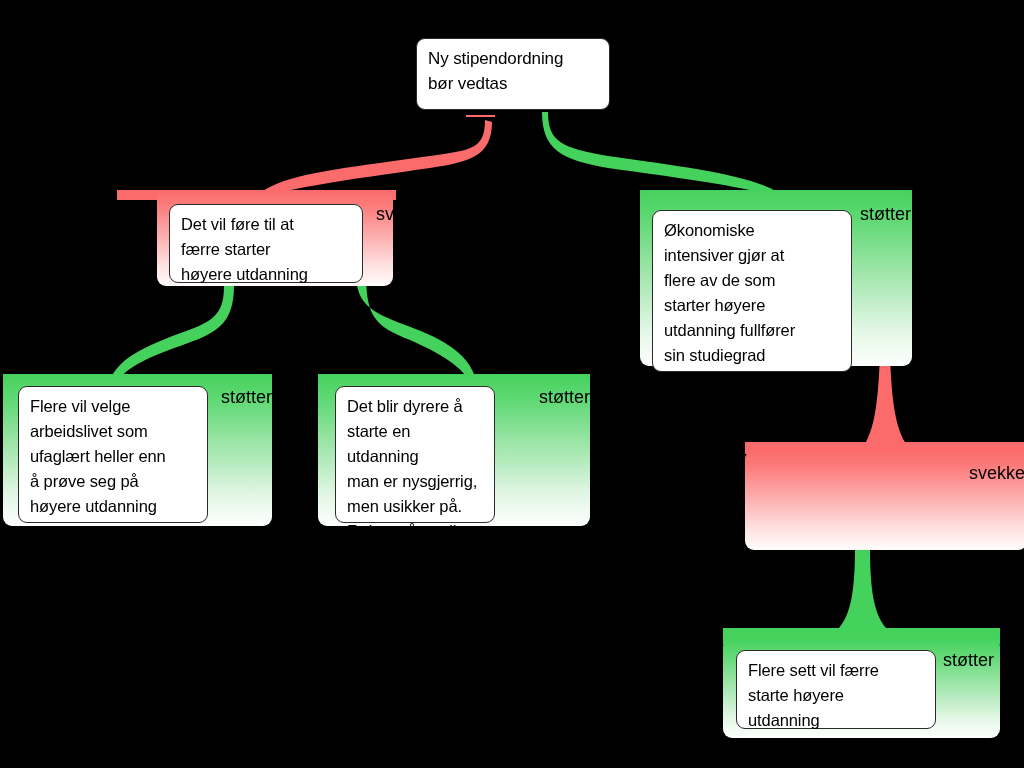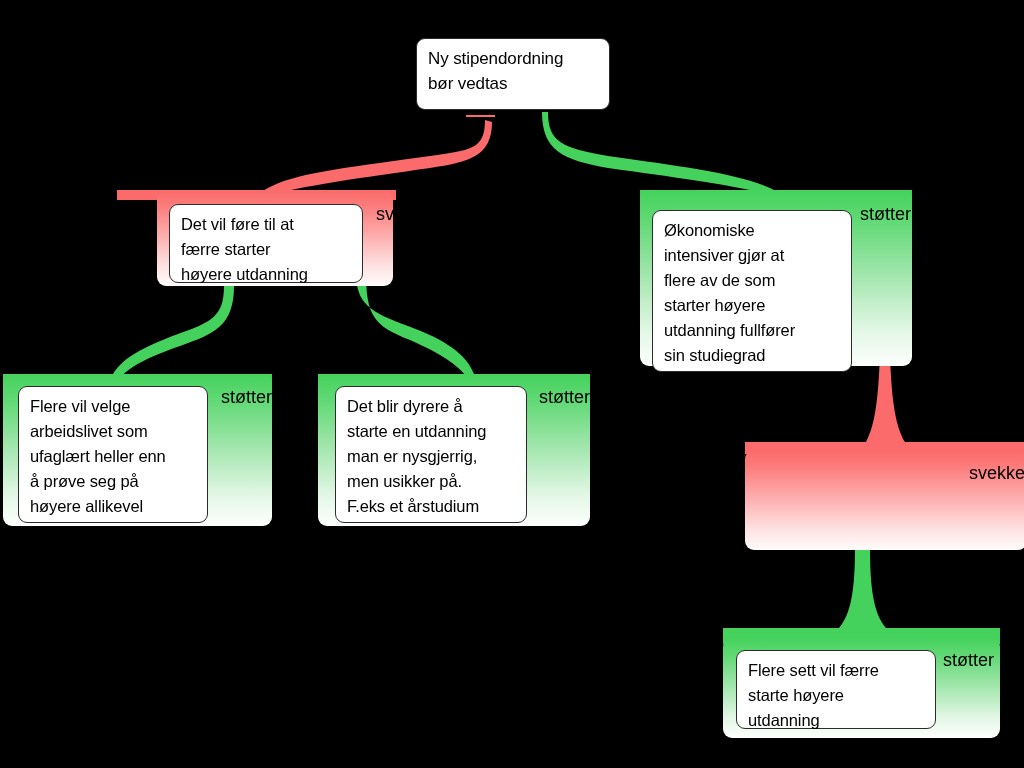--- a/index.html
+++ b/index.html
@@ -166,26 +166,26 @@
 utdanning fullfører
 sin studiegrad</div>
     <div class="relation" style="left:220px; top:14px;">støtter</div>
   </div>
 
   <div class="panel support" style="left:3px; top:374px; width:269px; height:152px;">
     <div class="card" style="left:15px; top:12px; width:190px; height:137px;">Flere vil velge
 arbeidslivet som
 ufaglært heller enn
 å prøve seg på
-høyere allikevel</div>
+høyere utdanning</div>
     <div class="relation" style="left:218px; top:13px;">støtter</div>
   </div>
 
   <div class="panel support" style="left:318px; top:374px; width:272px; height:152px;">
-    <div class="card" style="left:17px; top:12px; width:192px; height:137px;">Det blir dyrere å
+    <div class="card" style="left:17px; top:12px; width:160px; height:137px;">Det blir dyrere å
 starte en utdanning
 man er nysgjerrig,
 men usikker på.
 F.eks et årstudium</div>
     <div class="relation" style="left:221px; top:13px;">støtter</div>
   </div>
 
   <div class="panel oppose" style="left:745px; top:450px; width:282px; height:100px;">
     <div class="relation" style="left:224px; top:13px;">svekker</div>
   </div>

